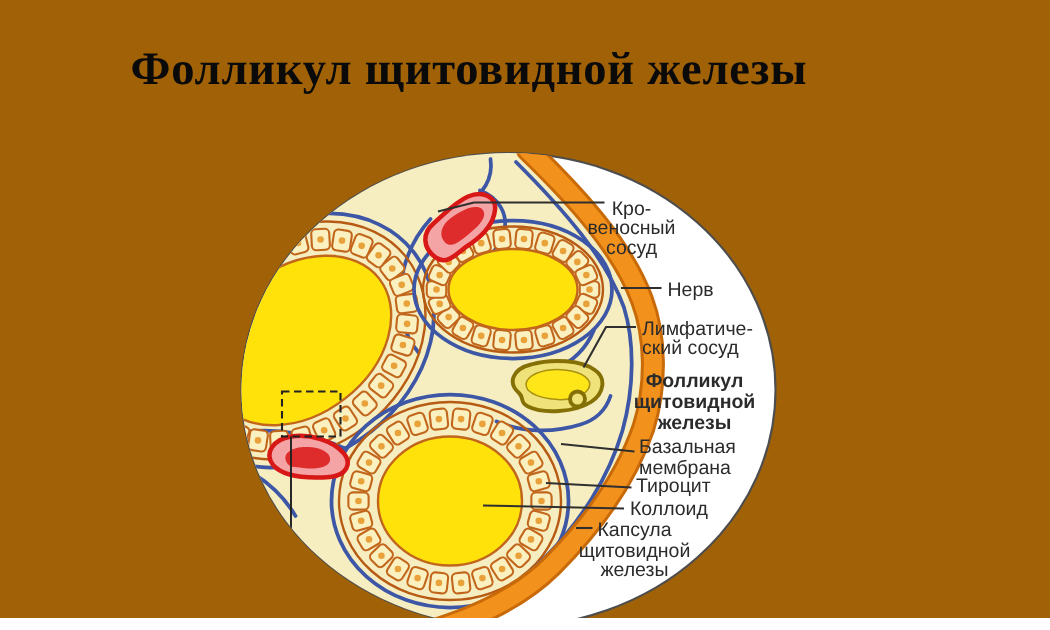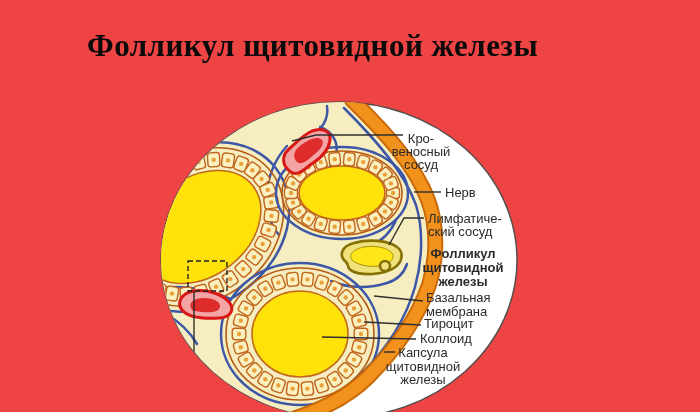--- a/index.html
+++ b/index.html
@@ -1,17 +1,17 @@
 <!DOCTYPE html>
 <html><head>
 <meta charset="utf-8">
 <style>
   html,body{margin:0;padding:0;background:#ffffff;}
   .stage{
-    position:relative;width:700px;height:412px;background:#ef4444;overflow:hidden;
+    position:relative;width:700px;height:412px;background:#a16207;overflow:hidden;
     font-family:"Liberation Sans",sans-serif;
     text-align:center;
   }
   .title{
     position:absolute;left:87px;top:28px;margin:0;
     font-family:"Liberation Serif",serif;font-weight:700;font-size:31px;
     letter-spacing:.5px;color:#0a0a0a;white-space:nowrap;
   }
   svg{position:absolute;left:0;top:0;}
   .view-circle{fill:#ffffff;stroke:#4d4d4d;stroke-width:1.4;}

